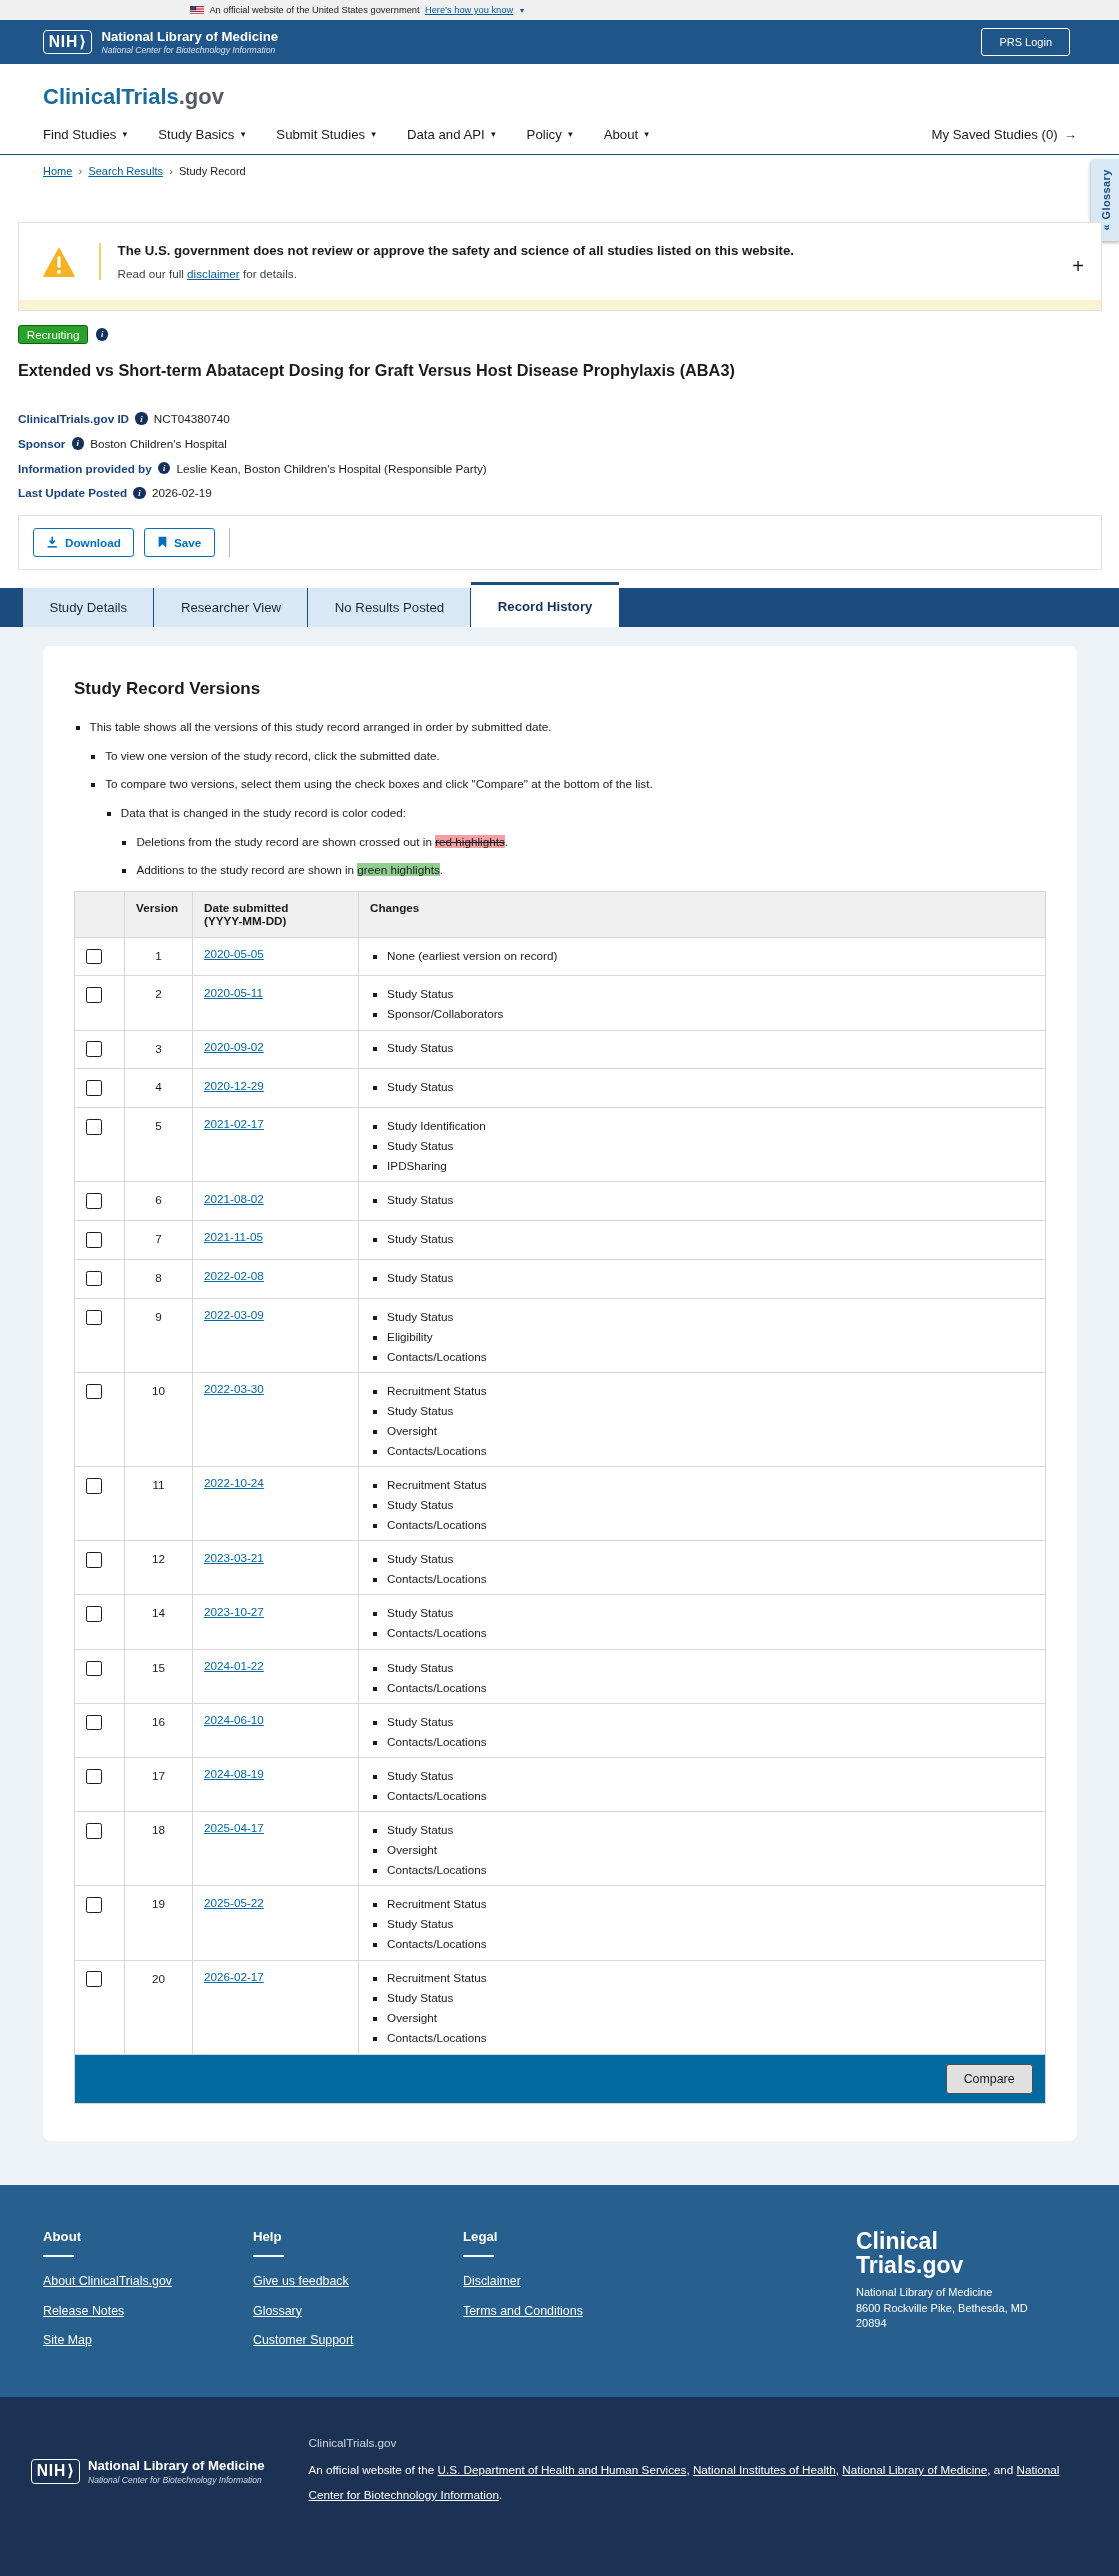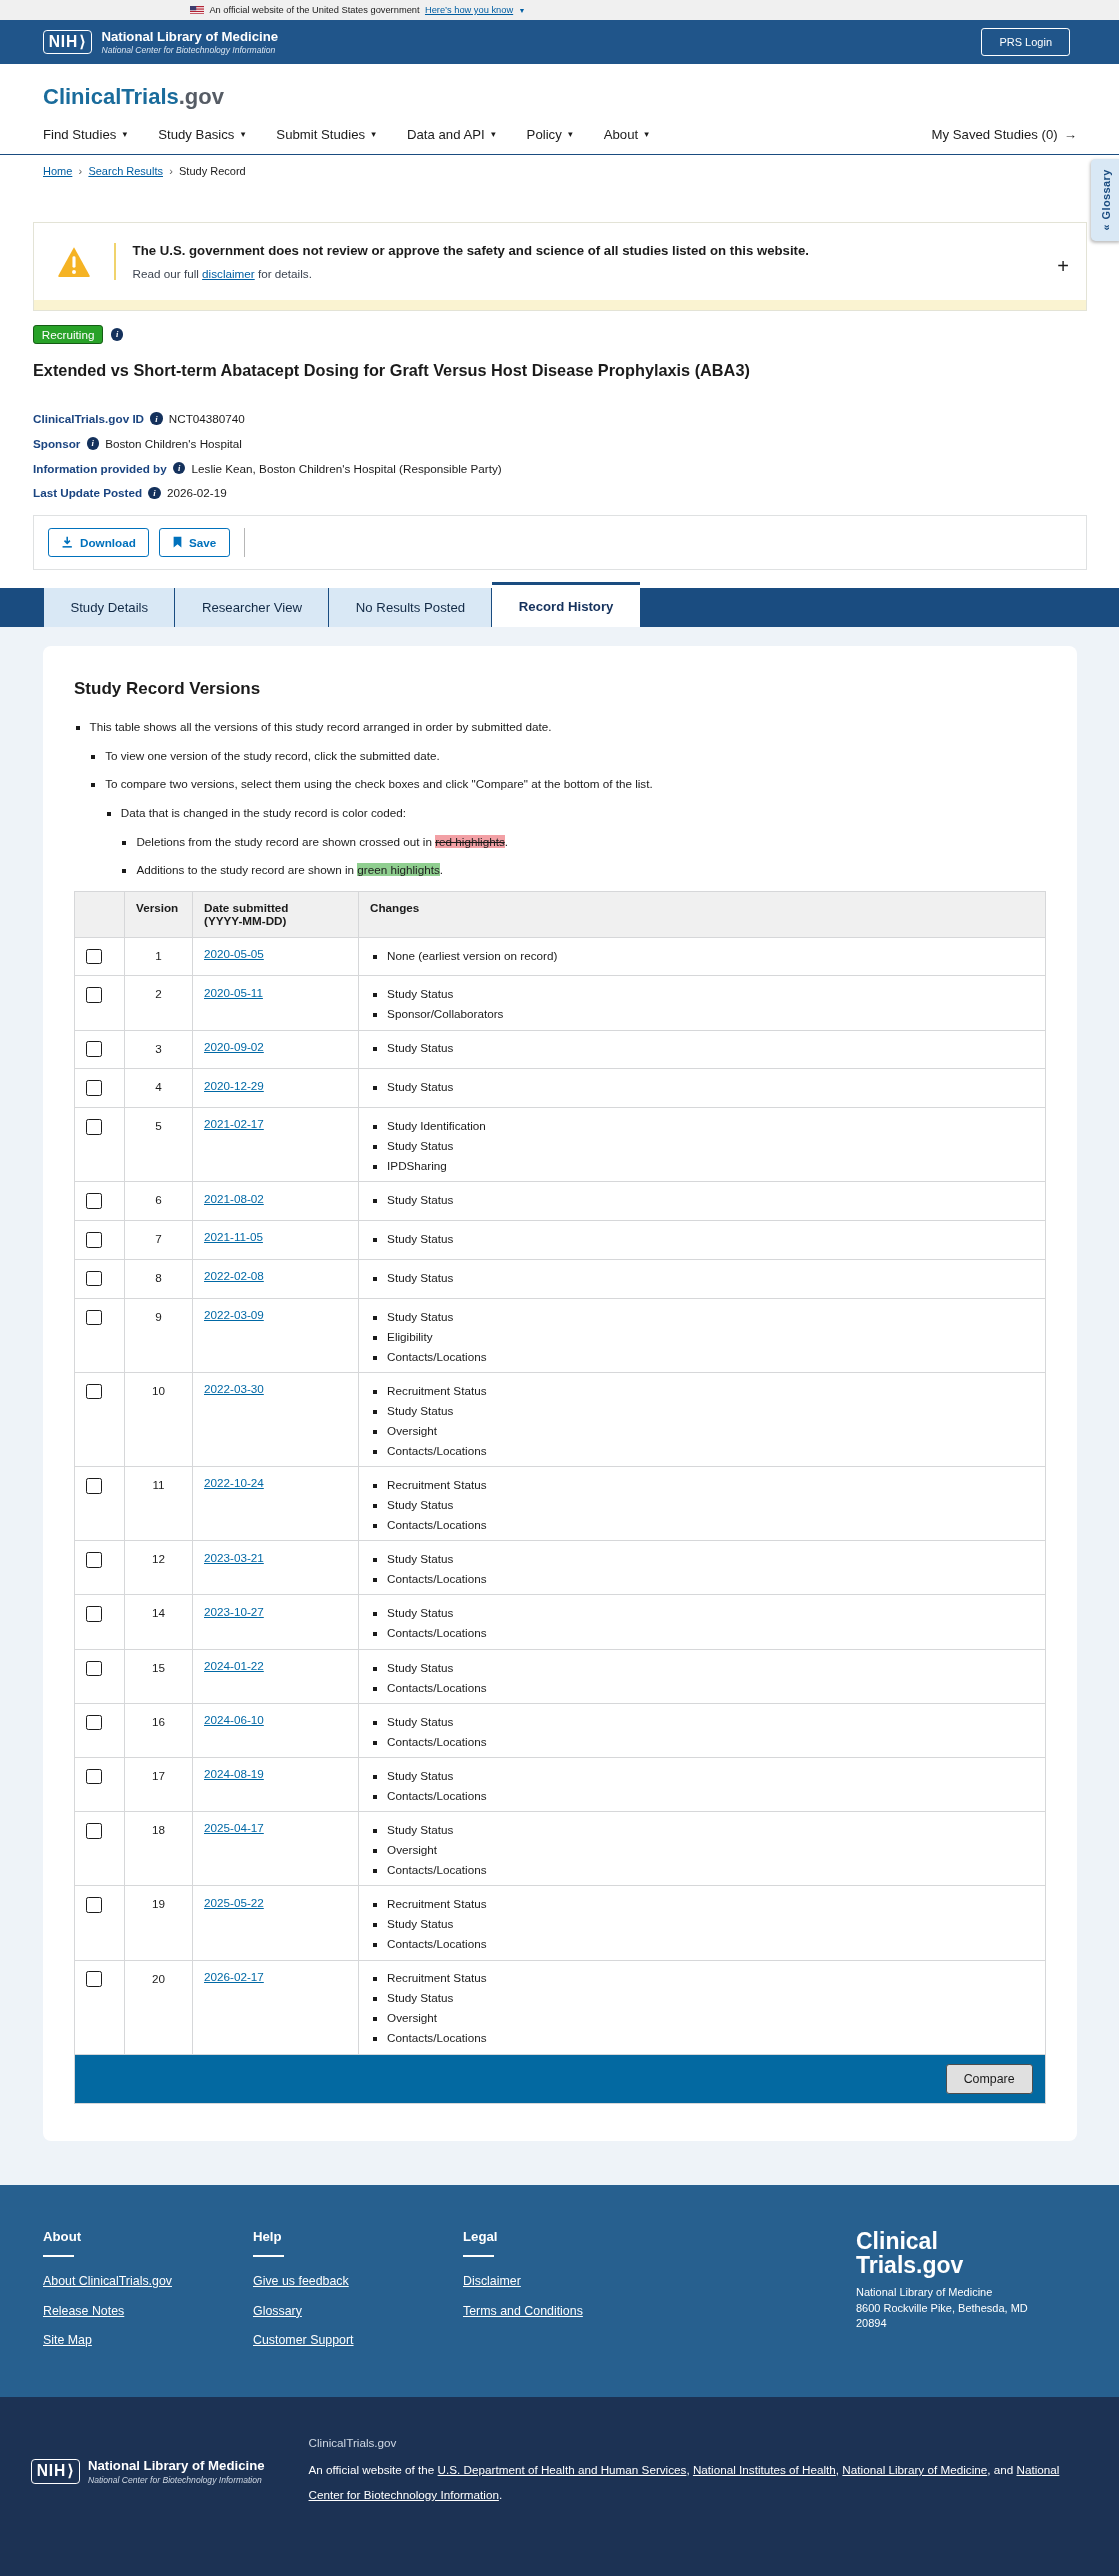--- a/index.html
+++ b/index.html
@@ -34,21 +34,21 @@
   
   .breadcrumb { padding:9.3px 43px; font-size:11px; display:flex; gap:6.2px; align-items:center; }
   .breadcrumb a { color:#005ea2; }
   .crumb-sep { color:#5c5c5c; }
 
   
   .glossary-tab { position:absolute; right:0; top:159px; width:29px; height:82px; background:#d9e8f5; border-radius:4.7px 0 0 4.7px; box-shadow:-0.8px 1.6px 3.1px rgba(0,0,0,.25); display:flex; align-items:center; justify-content:center; cursor:pointer; }
   .glossary-inner { writing-mode:vertical-rl; transform:rotate(180deg); color:#1a4c80; font-weight:bold; font-size:11px; letter-spacing:0.4px; display:flex; align-items:center; gap:4.7px; }
 
   
-  .container { padding:0 33px; }
+  .container { padding:0 18px; }
 
   
   .alert { margin-top:36px; border:0.8px solid #e3e3d6; background:#fff; position:relative; }
   .alert-flex { display:flex; align-items:center; padding:20px 18.7px 20px 22px; }
   .warn-icon { width:36px; height:34px; flex:0 0 auto; }
   .alert-rule { width:1.6px; align-self:stretch; background:#f0d36c; margin:0 0 0 22px; }
   .alert-text { padding-left:17px; }
   .alert-headline { font-size:13.2px; font-weight:bold; margin-bottom:9.3px; }
   .alert-body { font-size:11.7px; color:#3d4551; }
   .alert-body a { color:#005ea2; }
@@ -64,21 +64,21 @@
   .meta-row { display:flex; align-items:center; gap:6.2px; margin-bottom:11.7px; font-size:11.7px; }
   .meta-label { color:#1a4480; font-weight:bold; }
 
   
   .action-box { margin-top:15.6px; border:0.8px solid #dfe1e2; padding:11.7px 14px; display:flex; align-items:center; }
   .btn-outline { display:flex; align-items:center; gap:6.2px; border:1.6px solid #0071bc; color:#0071bc; background:#fff; border-radius:3.1px; font-size:11.7px; font-weight:bold; padding:7px 12.4px; cursor:pointer; font-family:inherit; }
   .btn-outline + .btn-outline { margin-left:9.3px; }
   .action-divider { width:0.8px; height:29.5px; background:#b6b6b6; margin-left:14px; }
 
   
-  .tabbar { margin-top:18.7px; background:#1a4c80; height:39px; padding-left:43px; display:flex; align-items:flex-end; }
+  .tabbar { margin-top:18.7px; background:#1a4c80; height:39px; padding-left:22px; display:flex; align-items:flex-end; }
   .tab { background:#d9e8f5; color:#122a46; font-size:13.2px; height:39px; display:flex; align-items:center; justify-content:center; padding:0 26.4px; border-right:1.6px solid #1a4c80; cursor:pointer; }
   .tab:first-child { border-left:1.6px solid #1a4c80; }
   .tab.active { background:#fff; font-weight:bold; color:#14315c; height:45px; border-top:3.1px solid #1a4c80; border-right:none; position:relative; top:0; }
 
   
   .content-area { background:#eef3f8; padding:18.7px 43px 44px 43px; }
   .card { background:#fff; padding:33px 31px 37px 31px;border-radius:8px; }
   .card h2 { font-size:17px; font-weight:bold; color:#1b1b1b; }
   .intro { margin-top:20px; font-size:11.7px; line-height:1.45; }
   .intro ul { list-style:square; padding-left:15.6px; }

